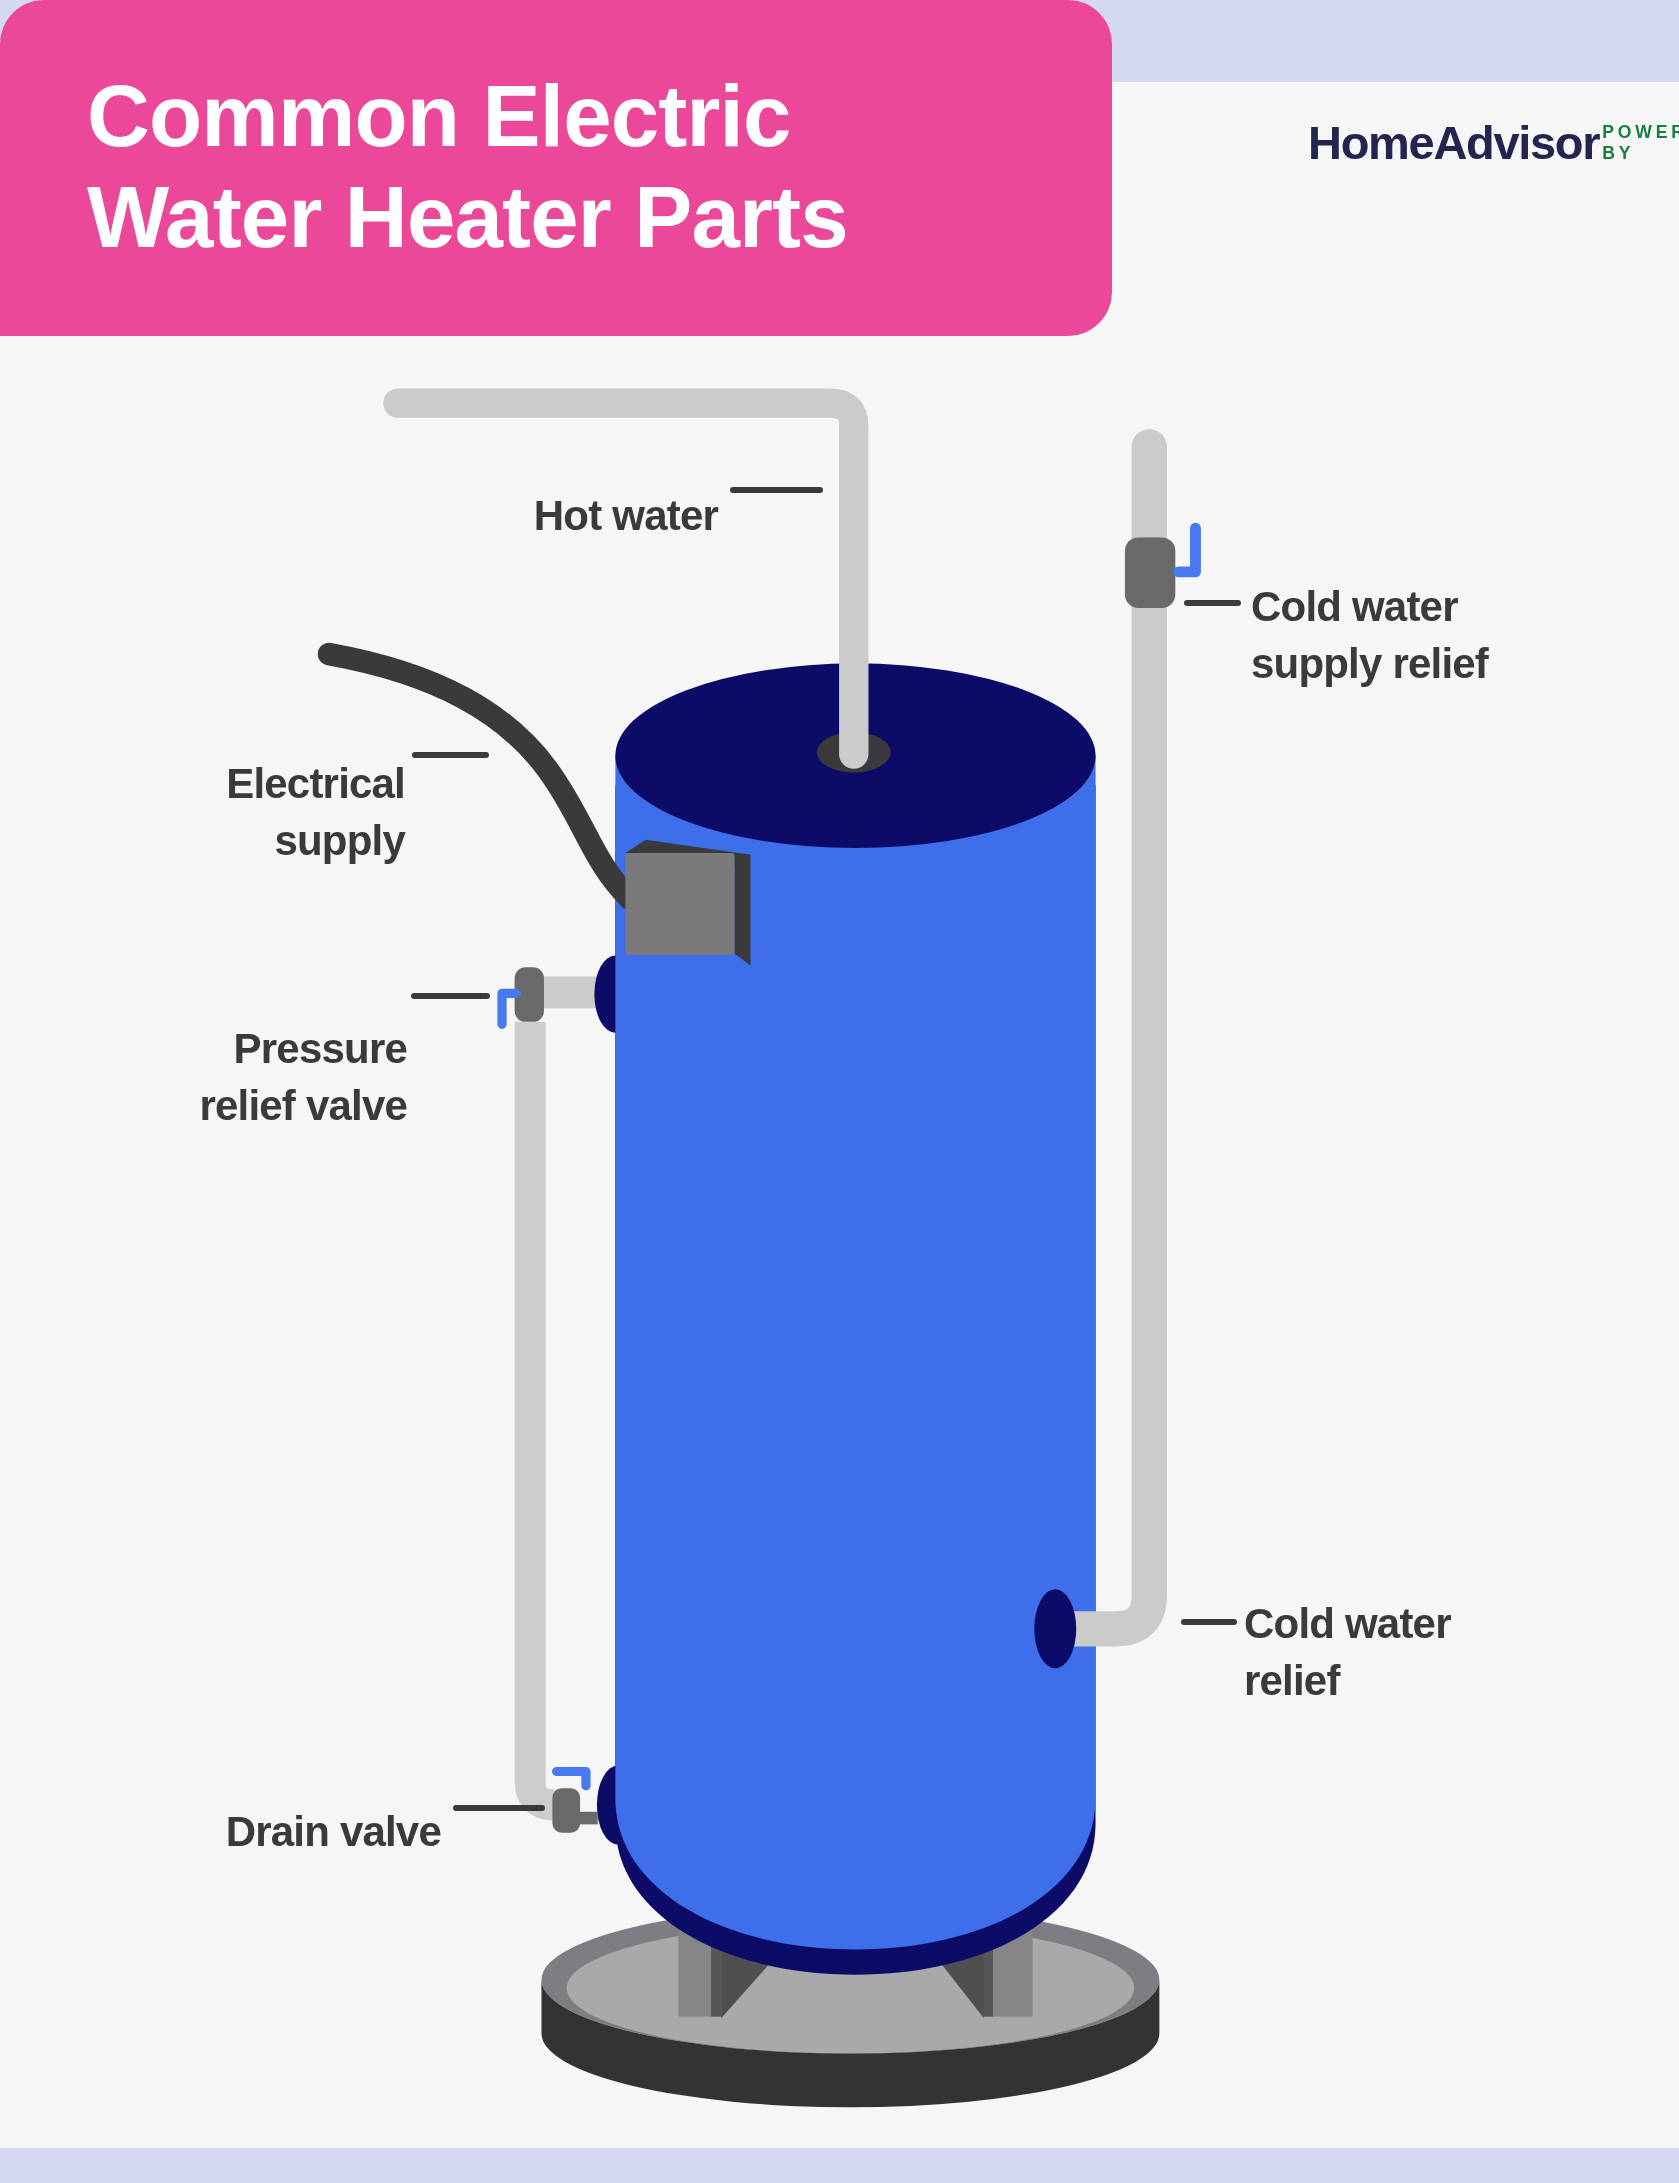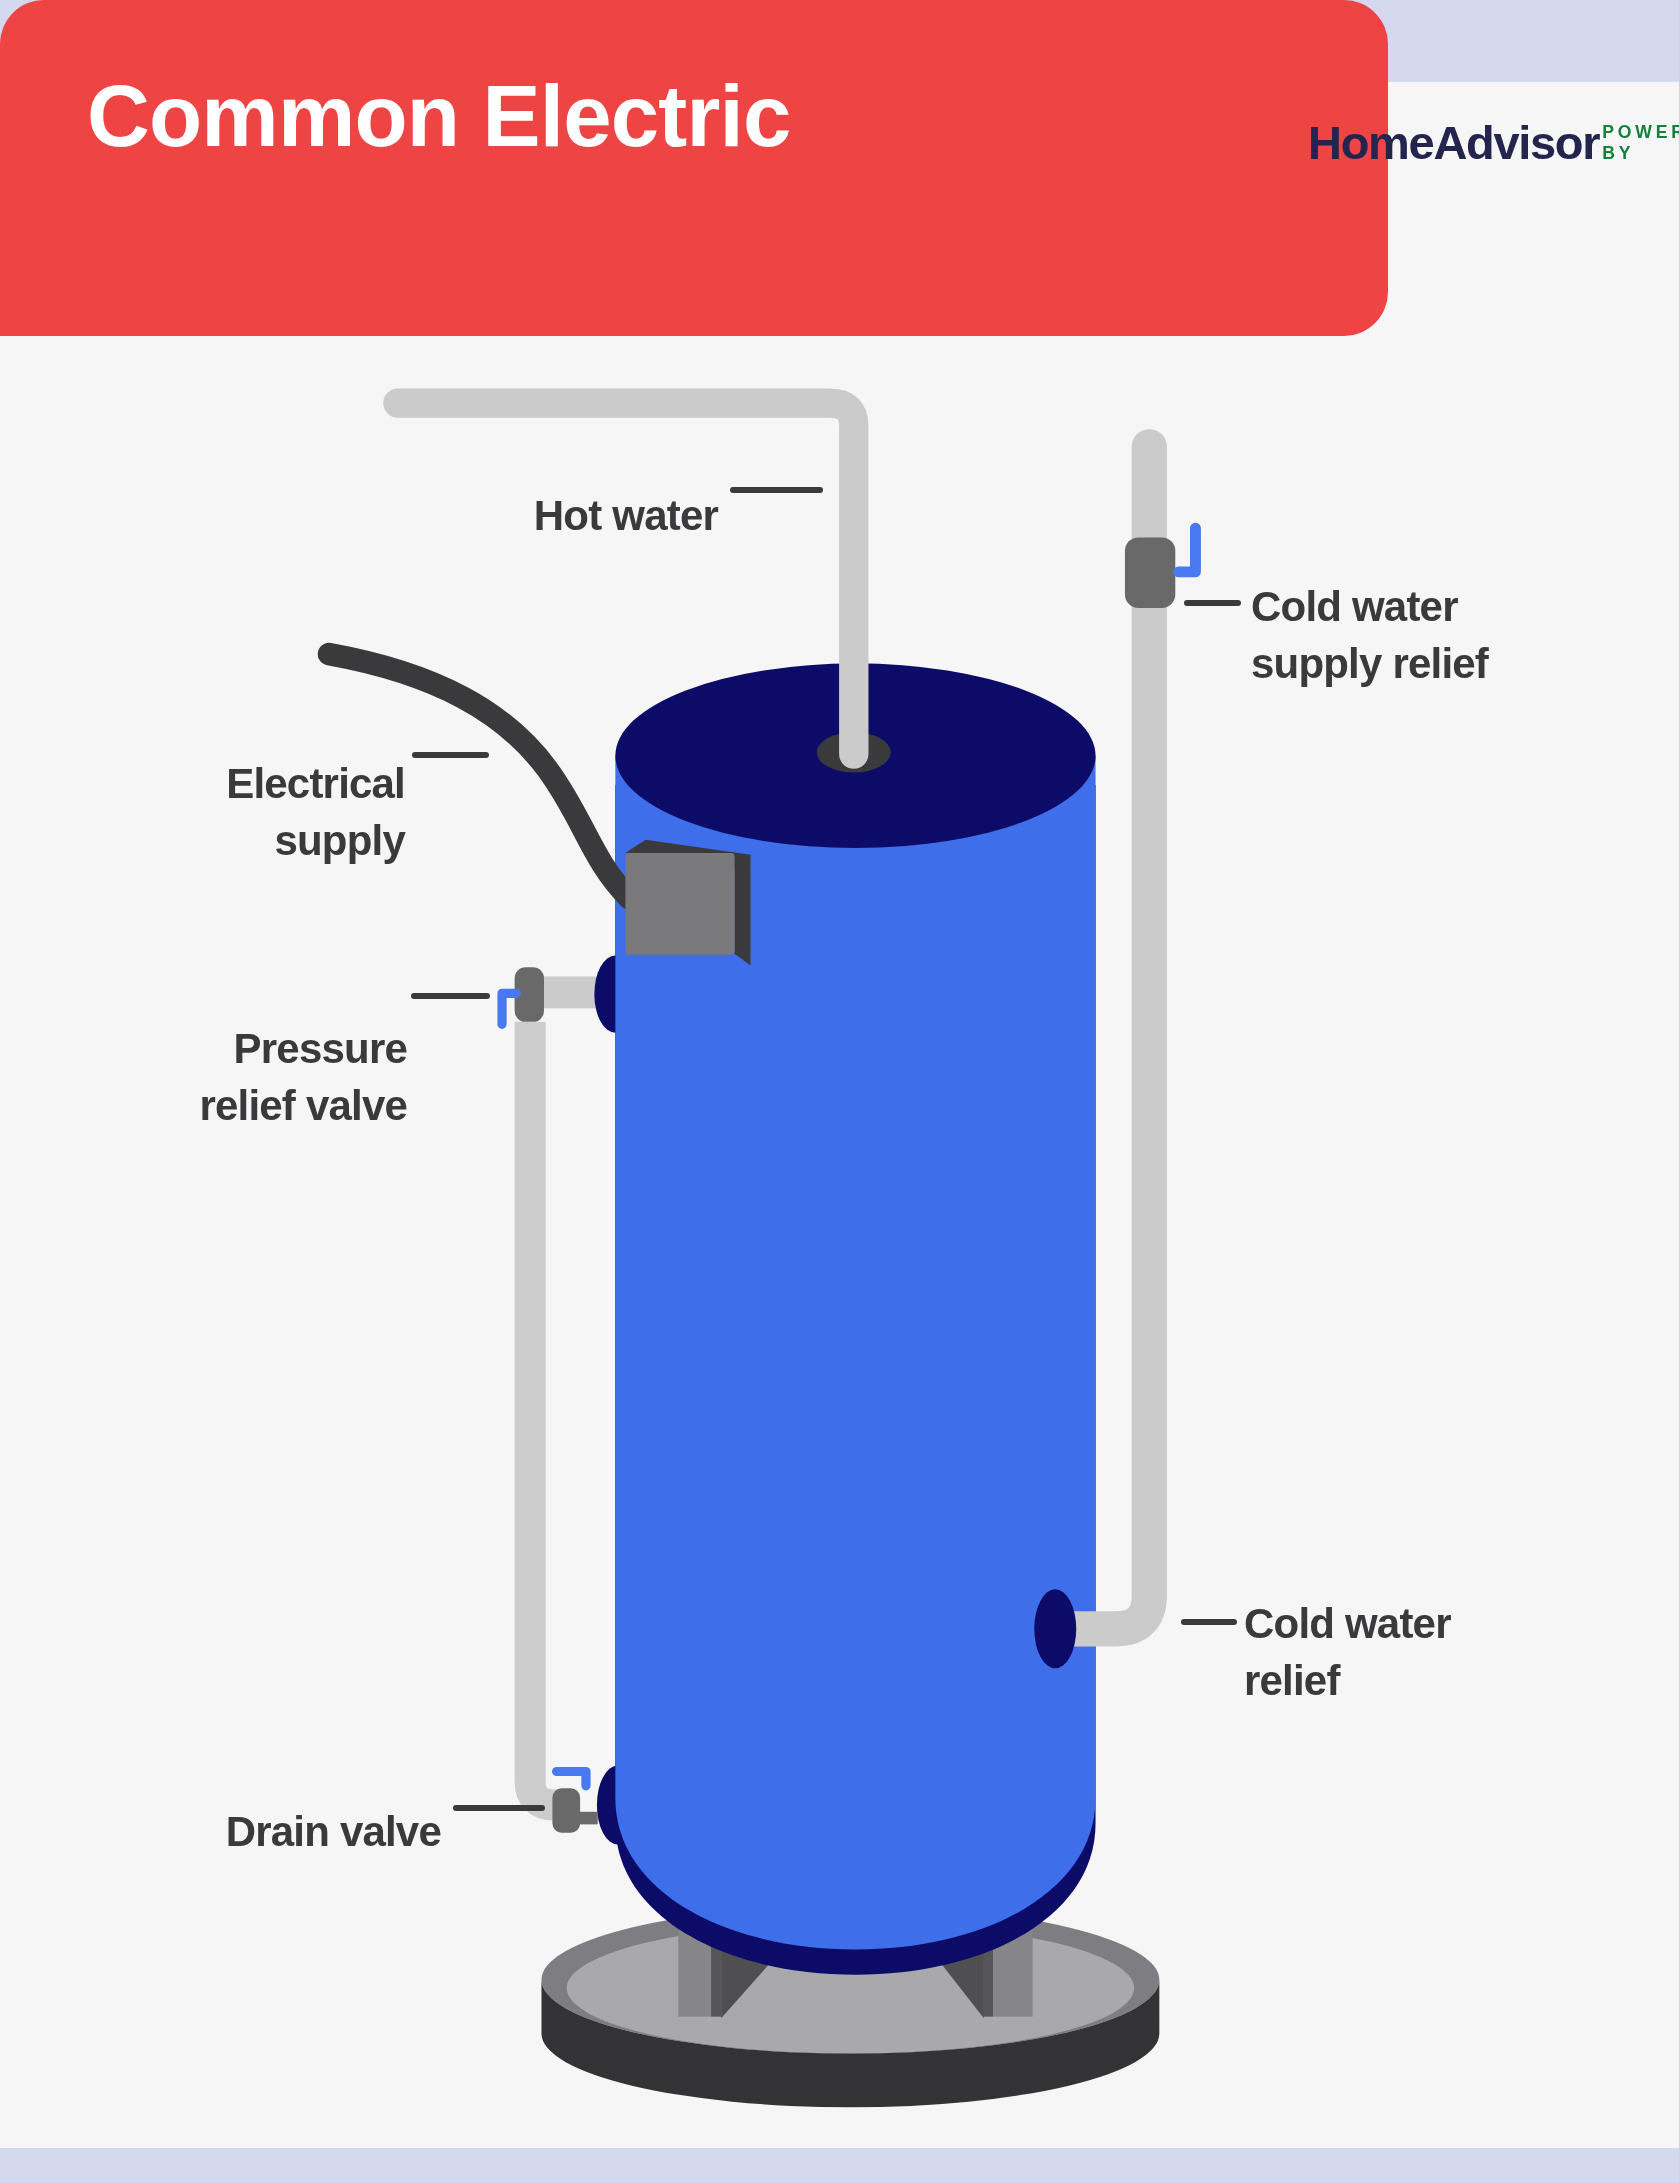--- a/index.html
+++ b/index.html
@@ -5,22 +5,22 @@
   html,body{margin:0;padding:0;}
   body{
     width:1679px;height:2183px;position:relative;overflow:hidden;
     background:#F6F6F6;
     font-family:"Liberation Sans","DejaVu Sans",sans-serif;
   }
   .band{position:absolute;left:0;width:1679px;background:#D5D9F0;}
   .band.top{top:0;height:82px;}
   .band.bottom{top:2148px;height:35px;}
   .header{
-    position:absolute;left:0;top:0;width:1388px;height:336px;
-    background:#ef4444;border-radius:44px 44px 44px 0;
+    position:absolute;left:0;top:0;width:1112px;height:336px;
+    background:#ec4899;border-radius:44px 44px 44px 0;
   }
   .title{
     position:absolute;left:87px;top:65px;
     font-size:87px;line-height:101px;font-weight:700;color:#FFFFFF;
     letter-spacing:-0.8px;white-space:nowrap;
   }
   .logo{
     position:absolute;left:1308px;top:118px;width:296px;
     display:flex;align-items:center;gap:3px;
   }
@@ -39,20 +39,21 @@
 </style>
 </head>
 <body>
 
 <div class="band top"></div>
 <div class="band bottom"></div>
 
 <div class="header">
   <div class="title">
     <div>Common Electric</div>
+    <div>Water Heater Parts</div>
   </div>
 </div>
 
 <div class="logo">
   <div class="brand">HomeAdvisor</div>
   <div class="powered-row">
     <span class="powered">POWERED BY</span>
     <span class="angi">Angi</span>
   </div>
 </div>

